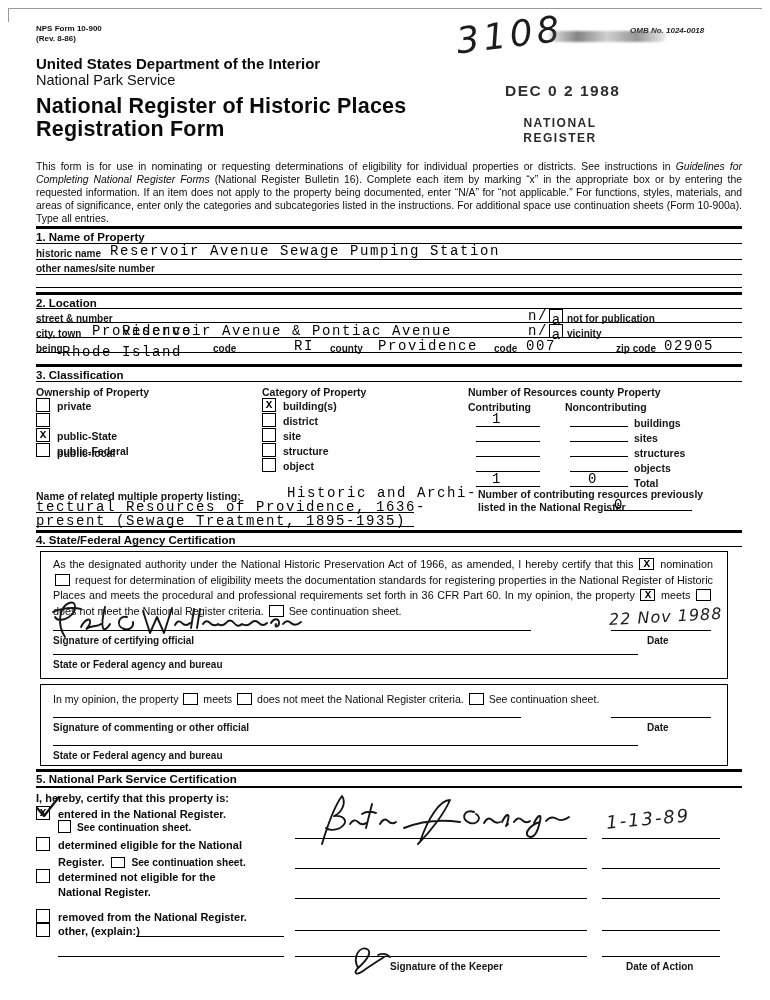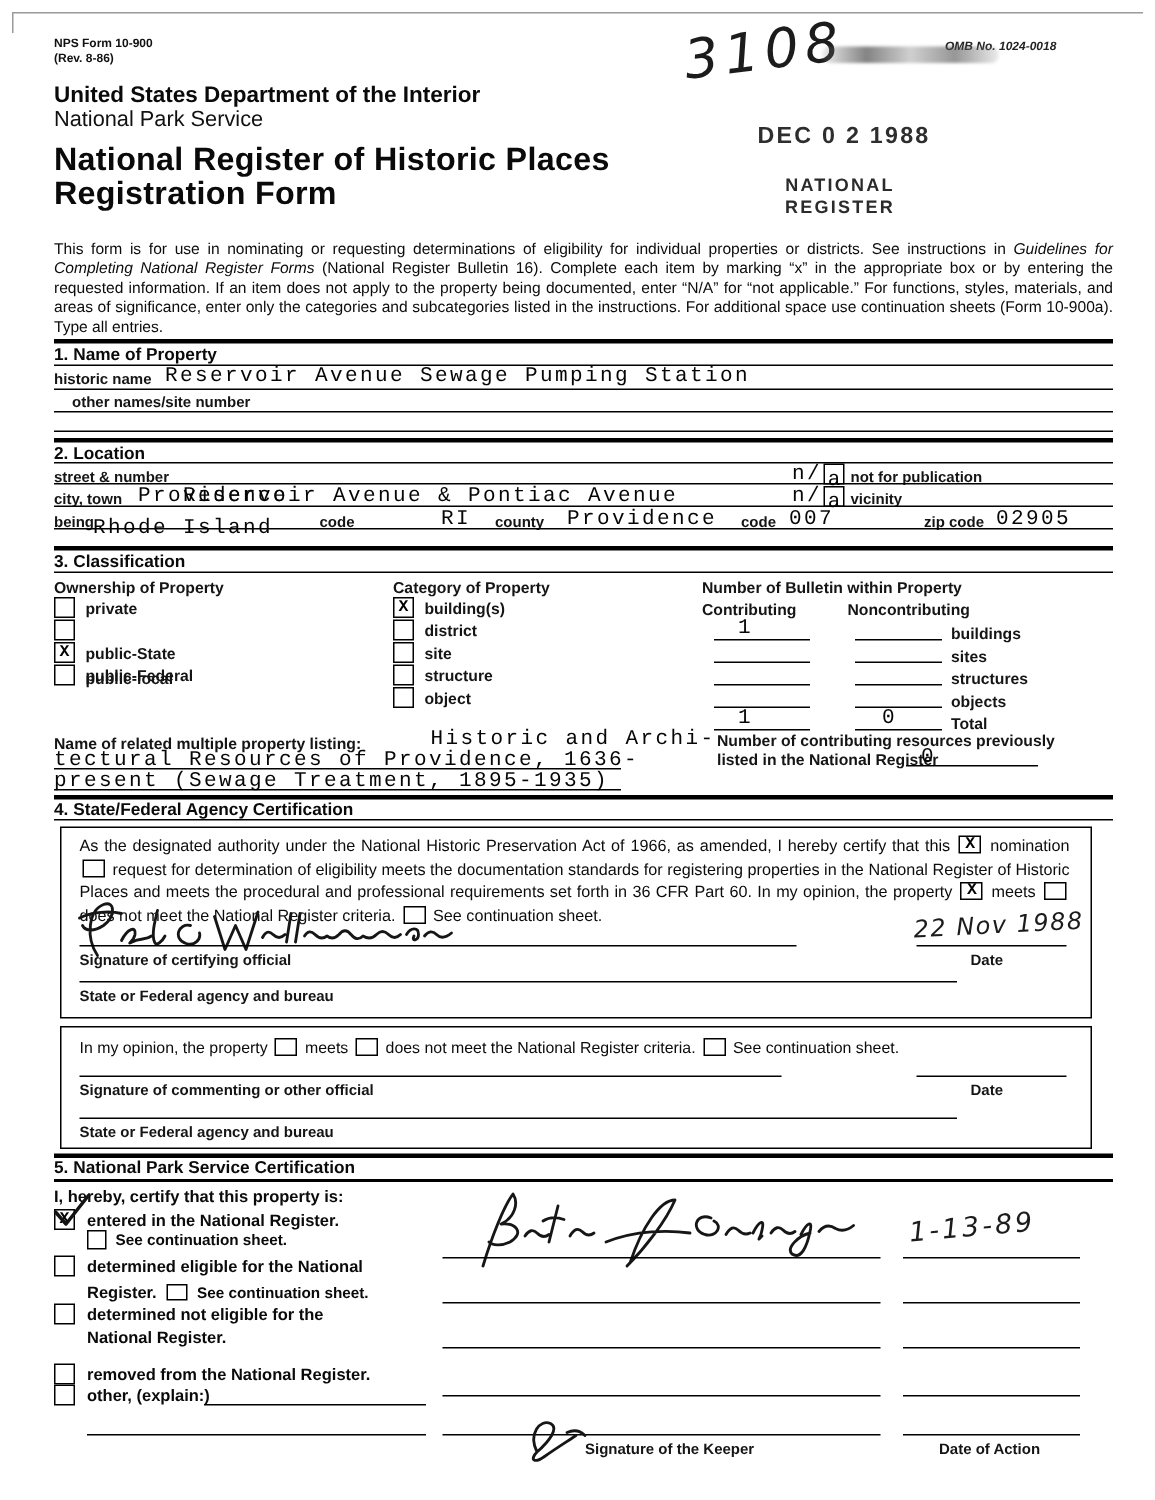--- a/index.html
+++ b/index.html
@@ -73,21 +73,21 @@
   </div>
 
   <div class="abs ln thick" style="left:36px;top:226px;width:706px;"></div>
   <div class="abs head" style="left:36px;top:231px;">1.  Name of Property</div>
   <div class="abs ln" style="left:36px;top:243px;width:706px;"></div>
 
   <div class="abs lbl" style="left:36px;top:248px;">historic name</div>
   <div class="abs mono" style="left:110px;top:244px;">Reservoir Avenue Sewage Pumping Station</div>
   <div class="abs ln" style="left:36px;top:259px;width:706px;"></div>
 
-  <div class="abs lbl" style="left:48px;top:263px;text-align:center;">other names/site number</div>
+  <div class="abs lbl" style="left:36px;top:263px;text-align:center;">other names/site number</div>
   <div class="abs ln" style="left:36px;top:274px;width:706px;"></div>
   <div class="abs ln" style="left:36px;top:287px;width:706px;"></div>
 
   <div class="abs ln thick" style="left:36px;top:292px;width:706px;"></div>
   <div class="abs head" style="left:36px;top:297px;">2.  Location</div>
   <div class="abs ln" style="left:36px;top:308px;width:706px;"></div>
 
   <div class="abs lbl" style="left:36px;top:313px;">street &amp; number</div>
   <div class="abs mono" style="left:122px;top:324px;">Reservoir Avenue &amp; Pontiac Avenue</div>
   <div class="abs mono" style="left:528px;top:309px;">n/</div>
@@ -133,21 +133,21 @@
   <div class="abs lbl-n" style="left:283px;top:400px;">building(s)</div>
   <div class="abs cb" style="left:262px;top:413px;"></div>
   <div class="abs lbl-n" style="left:283px;top:415px;">district</div>
   <div class="abs cb" style="left:262px;top:428px;"></div>
   <div class="abs lbl-n" style="left:283px;top:430px;">site</div>
   <div class="abs cb" style="left:262px;top:443px;"></div>
   <div class="abs lbl-n" style="left:283px;top:445px;">structure</div>
   <div class="abs cb" style="left:262px;top:458px;"></div>
   <div class="abs lbl-n" style="left:283px;top:460px;">object</div>
 
-  <div class="abs lbl-n" style="left:468px;top:386px;">Number of Bulletin within Property</div>
+  <div class="abs lbl-n" style="left:468px;top:386px;">Number of Resources county Property</div>
   <div class="abs lbl-n" style="left:468px;top:401px;">Contributing</div>
   <div class="abs lbl-n" style="left:565px;top:401px;">Noncontributing</div>
 
   <div class="abs mono" style="left:492px;top:412px;">1</div>
   <div class="abs ln" style="left:476px;top:426px;width:64px;"></div>
   <div class="abs ln" style="left:570px;top:426px;width:58px;"></div>
   <div class="abs lbl-n" style="left:634px;top:417px;">buildings</div>
 
   <div class="abs ln" style="left:476px;top:441px;width:64px;"></div>
   <div class="abs ln" style="left:570px;top:441px;width:58px;"></div>

